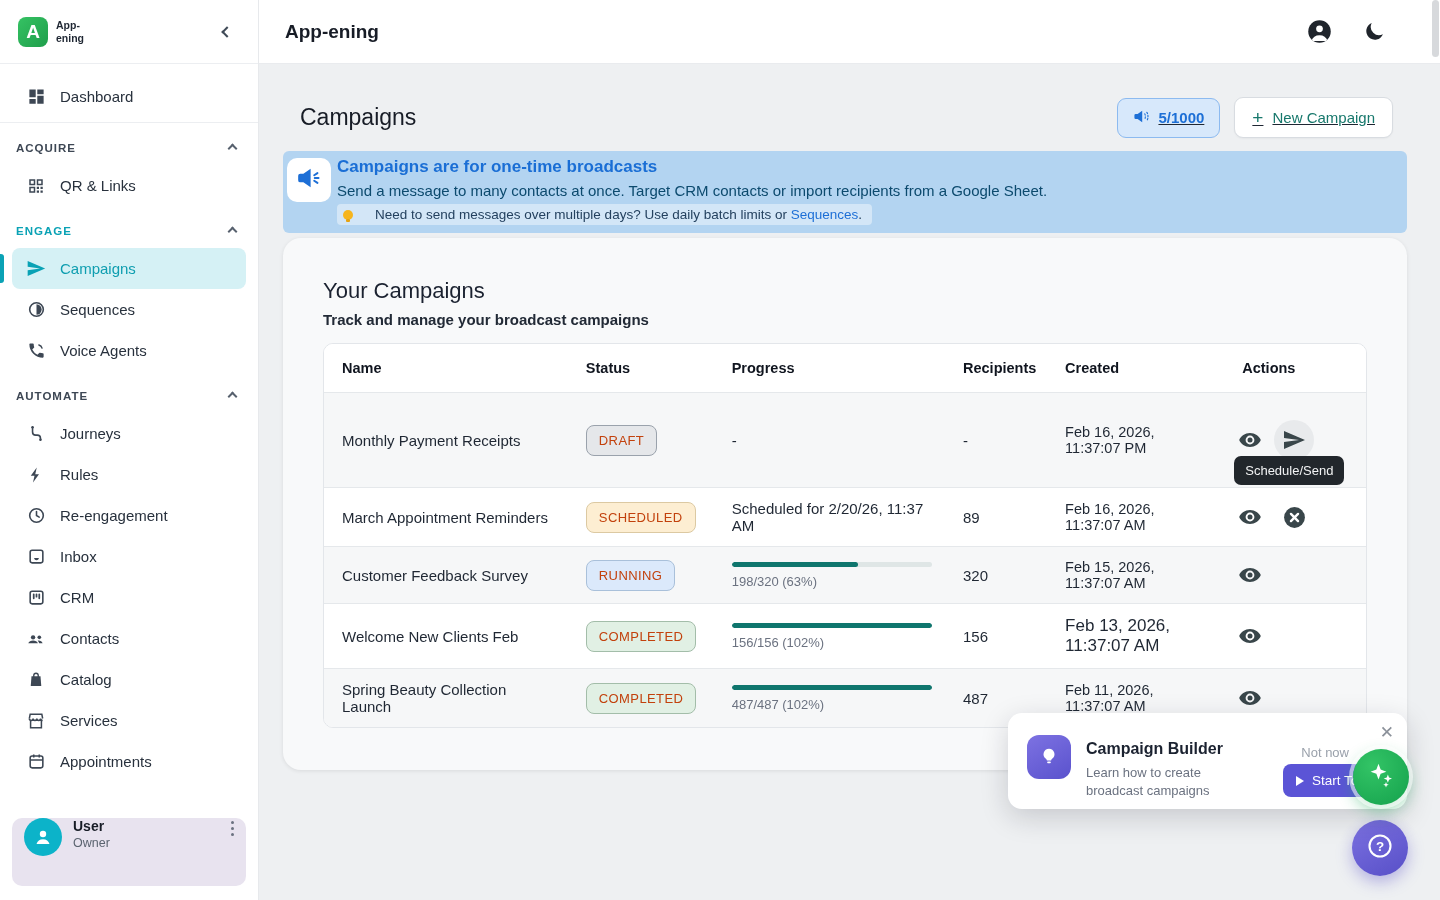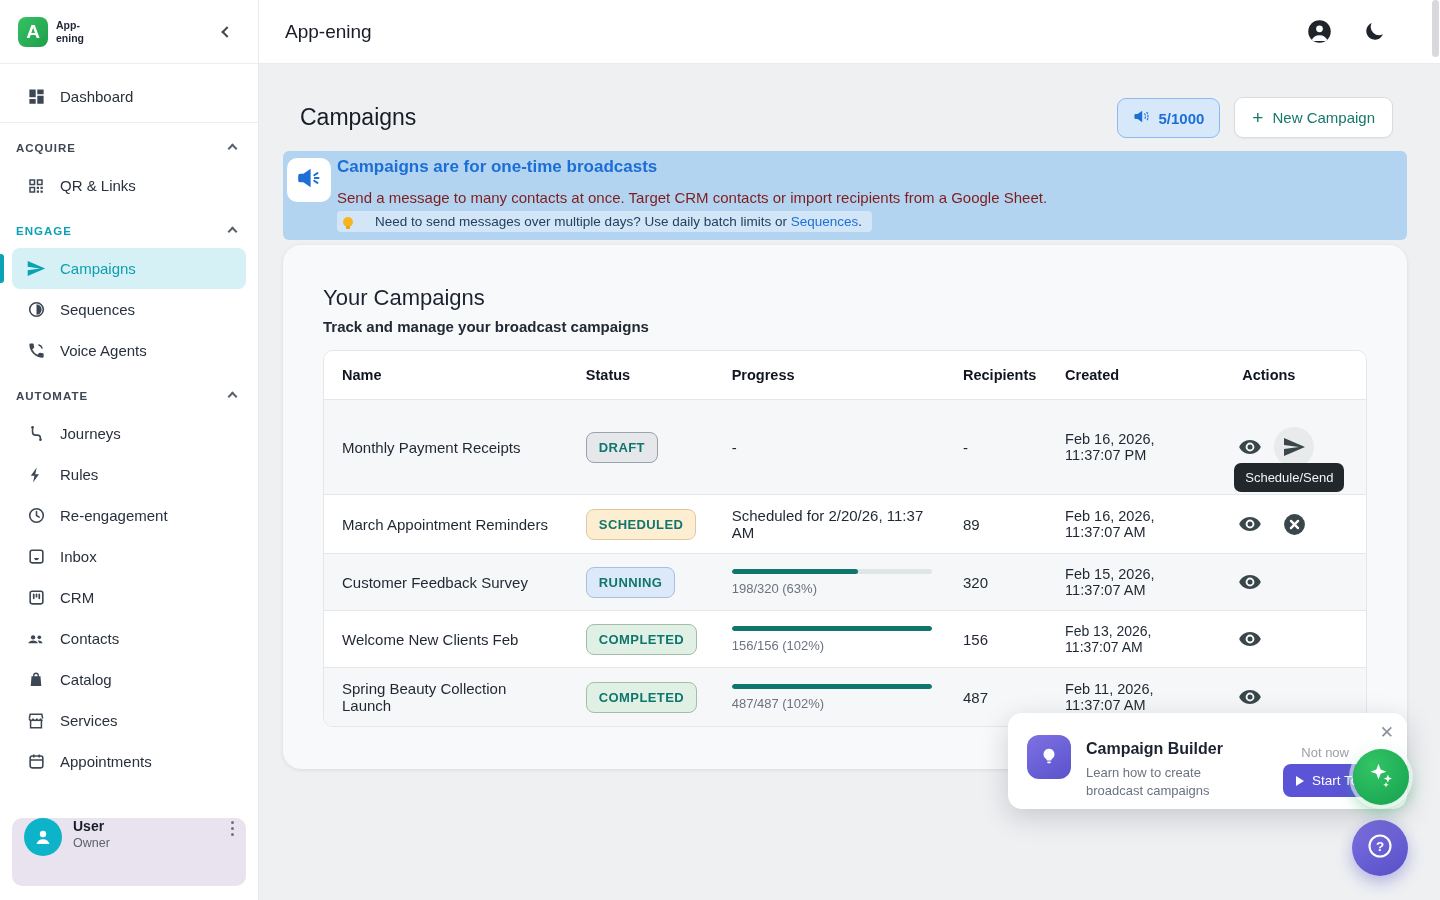--- a/index.html
+++ b/index.html
@@ -36,64 +36,64 @@
     border-radius:10px; display:flex; padding:0 12px; }
   .avatar { width:38px; height:38px; border-radius:50%; background:#0cb3c9; display:flex; align-items:center; justify-content:center; flex:none; }
   .user-meta { margin-left:11px; }
   .user-name { font-size:14px; font-weight:bold; color:#171c26; }
   .user-role { font-size:12.5px; color:#5b6470; margin-top:2px; }
   .dots { margin-left:auto; color:#6b7280; font-size:15px; letter-spacing:0; line-height:5px; text-align:center; cursor:pointer; }
   .dots span { display:block; width:3px; height:3px; background:#6b7280; border-radius:50%; margin:3px auto; }
 
   
   .topbar { height:64px; background:#fff; border-bottom:1px solid #e9ebee; display:flex; align-items:center; padding:0 26px; }
-  .topbar-title { font-size:19px; font-weight:normal; color:#171c26; }
+  .topbar-title { font-size:19px; font-weight:bold; color:#171c26; }
   .topbar-icons { margin-left:auto; display:flex; align-items:center; gap:30px; padding-right:28px; }
   .icon-btn { cursor:pointer; display:flex; }
 
   
   .content { flex:1; background:#eef0f2; padding:0 33px 0 24px; position:relative; }
   .page-head { display:flex; align-items:center; margin-top:33px; padding:0 14px 0 17px; }
   .page-title { font-size:23px; font-weight:500; color:#171c26; }
-  .head-right { margin-left:auto; display:flex; align-items:flex-end; gap:14px; }
+  .head-right { margin-left:auto; display:flex; align-items:center; gap:14px;text-decoration:underline; }
   .quota-badge { display:flex; align-items:center; gap:8px; background:#d7e8fb; border:1.5px solid #8cbaf0;
     border-radius:9px; padding:9px 15px; color:#1d6fd6; font-size:15px; font-weight:bold; cursor:pointer; }
   .new-campaign-btn { display:flex; align-items:center; gap:9px; background:#fff; border:1px solid #d8dce1;
     border-radius:9px; padding:10px 17px; color:#17786c; font-size:15px; font-weight:500; cursor:pointer;
     box-shadow:0 1px 2px rgba(0,0,0,.04); }
   .plus { font-size:19px; font-weight:400; line-height:1; }
 
   
   .banner { margin-top:13px; background:#b3d4f1; border-radius:6px; display:flex; padding:5px 10px 8px 4px; position:relative; z-index:2; }
   .banner-icon-box { width:44px; height:44px; background:#fff; border-radius:10px; margin:2px 0 0 0;
     display:flex; align-items:center; justify-content:center; flex:none; }
   .banner-text { margin-left:6px; padding-top:1px; }
   .banner-title { font-size:17px; font-weight:bold; color:#1a6ed5; }
-  .banner-body { font-size:15px; color:#7f1d1d; margin-top:12px; }
+  .banner-body { font-size:15px; color:#0c4a6e; margin-top:5px; }
   .banner-tip { margin-top:5px; background:rgba(255,255,255,.42); border-radius:4px; padding:3px 10px 3px 6px;
     font-size:13.5px; color:#24415f; display:flex; align-items:center; gap:22px; width:fit-content; }
   .banner-tip a { color:#1d6fd6; text-decoration:none; }
   .bulb { width:10px; height:10px; background:#f6b51e; border-radius:50%; position:relative; display:inline-block; flex:none; }
   .bulb:after { content:""; position:absolute; left:3px; top:9px; width:4px; height:3px; background:#e7a312; border-radius:1px; }
 
   
   .camp-card { margin-top:5px; background:#f8f9fa; border-radius:18px; box-shadow:0 1px 4px rgba(0,0,0,.09);
     padding:40px 40px 42px 40px; position:relative; z-index:1; }
   .card-title { font-size:22px; font-weight:500; color:#1b2230; }
   .card-subtitle { font-size:15px; font-weight:bold; color:#222a36; margin-top:7px; }
 
   .table-wrap { margin-top:15px; background:#fff; border:1px solid #e3e6ea; border-radius:10px; overflow:hidden; }
   table { width:100%; border-collapse:collapse; table-layout:fixed; }
   th { text-align:left; font-size:14.5px; font-weight:bold; color:#10151f; padding:16px 18px; background:#fff; }
   td { font-size:15px; color:#1f2733; padding:12px 18px; vertical-align:middle; border-top:1px solid #e5e8eb; }
   tr.alt td { background:#f6f7f8; }
   tr.tall td { height:95px; }
 
   .badge { display:inline-block; padding:7px 12px; border-radius:8px; font-size:13px; letter-spacing:.4px;
-    color:#0f766e; border:1px solid transparent; font-weight:700; white-space:nowrap; }
+    color:#c2410c; border:1px solid transparent; font-weight:400; white-space:nowrap; }
   .badge.draft { background:#e5e7ea; border-color:#9aa2ac; }
   .badge.scheduled { background:#fdeed2; border-color:#dcc9a2; }
   .badge.running { background:#dbe9fb; border-color:#a9c0da; }
   .badge.completed { background:#e1f0e4; border-color:#a3bda9; }
 
   .pbar { width:200px; height:5px; background:#dfe6e6; border-radius:3px; overflow:hidden; }
   .pbar-fill { height:100%; background:#0f766e; border-radius:3px; }
   .ptext { font-size:13px; color:#6b7280; margin-top:7px; }
 
   .actions-cell { position:relative; }
@@ -475,21 +475,21 @@
               <tr>
                 <td>Welcome New Clients Feb</td>
                 <td><span class="badge completed">COMPLETED</span></td>
                 <td>
                   <div class="pbar">
                       <div class="pbar-fill" style="width: 100%;"></div>
                     </div>
                   <div class="ptext">156/156 (102%)</div>
                 </td>
                 <td>156</td>
-                <td style="font-size:14px;">Feb 13, 2026, 11:37:07 AM</td>
+                <td style="font-size:17px;">Feb 13, 2026, 11:37:07 AM</td>
                 <td class="actions-cell" style="padding-left:12px;">
                   <div class="act-row">
                     <span class="act-btn">
                       <svg width="24" height="24" viewBox="0 0 24 24">
                           <path fill="#39464a" d="M12 5C7 5 2.9 8.1 1.2 12 2.9 15.9 7 19 12 19s9.1-3.1 10.8-7C21.1 8.1 17 5 12 5zm0 11.4A4.4 4.4 0 1 1 12 7.6a4.4 4.4 0 0 1 0 8.8z"></path>
                           <circle cx="12" cy="12" r="2.5" fill="#39464a"></circle>
                         </svg>
                     </span>
                   </div>
                 </td>

